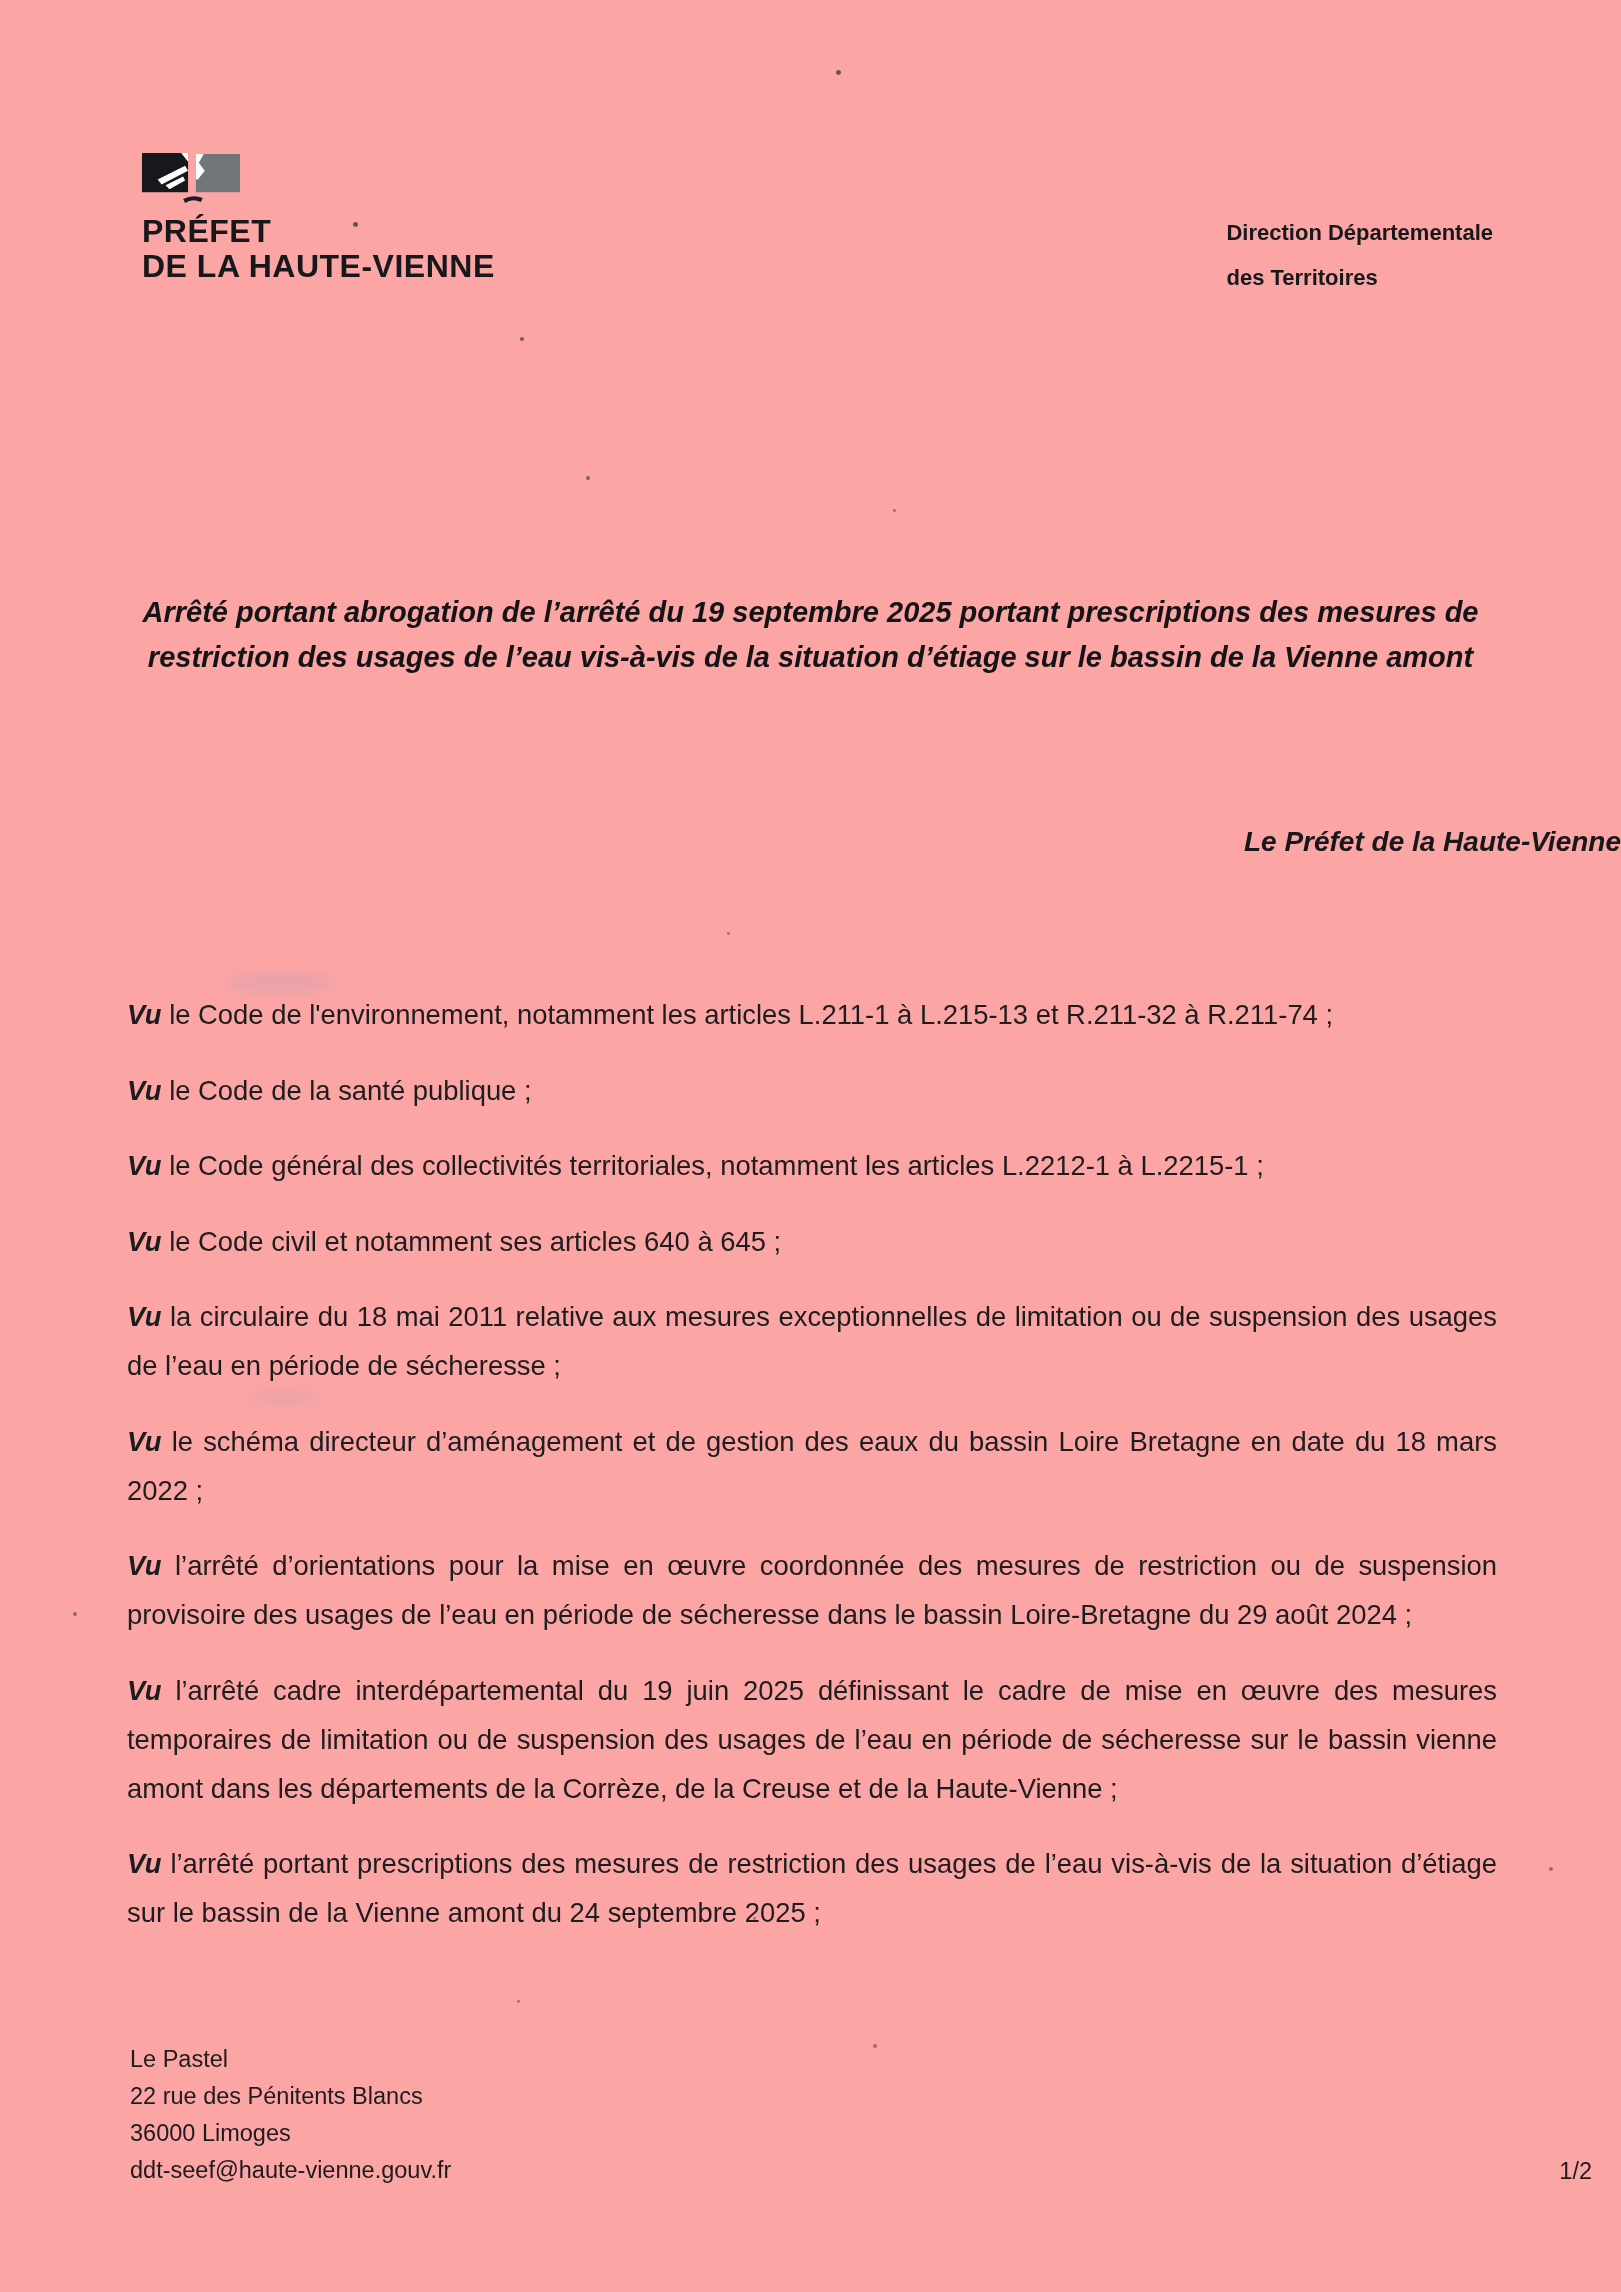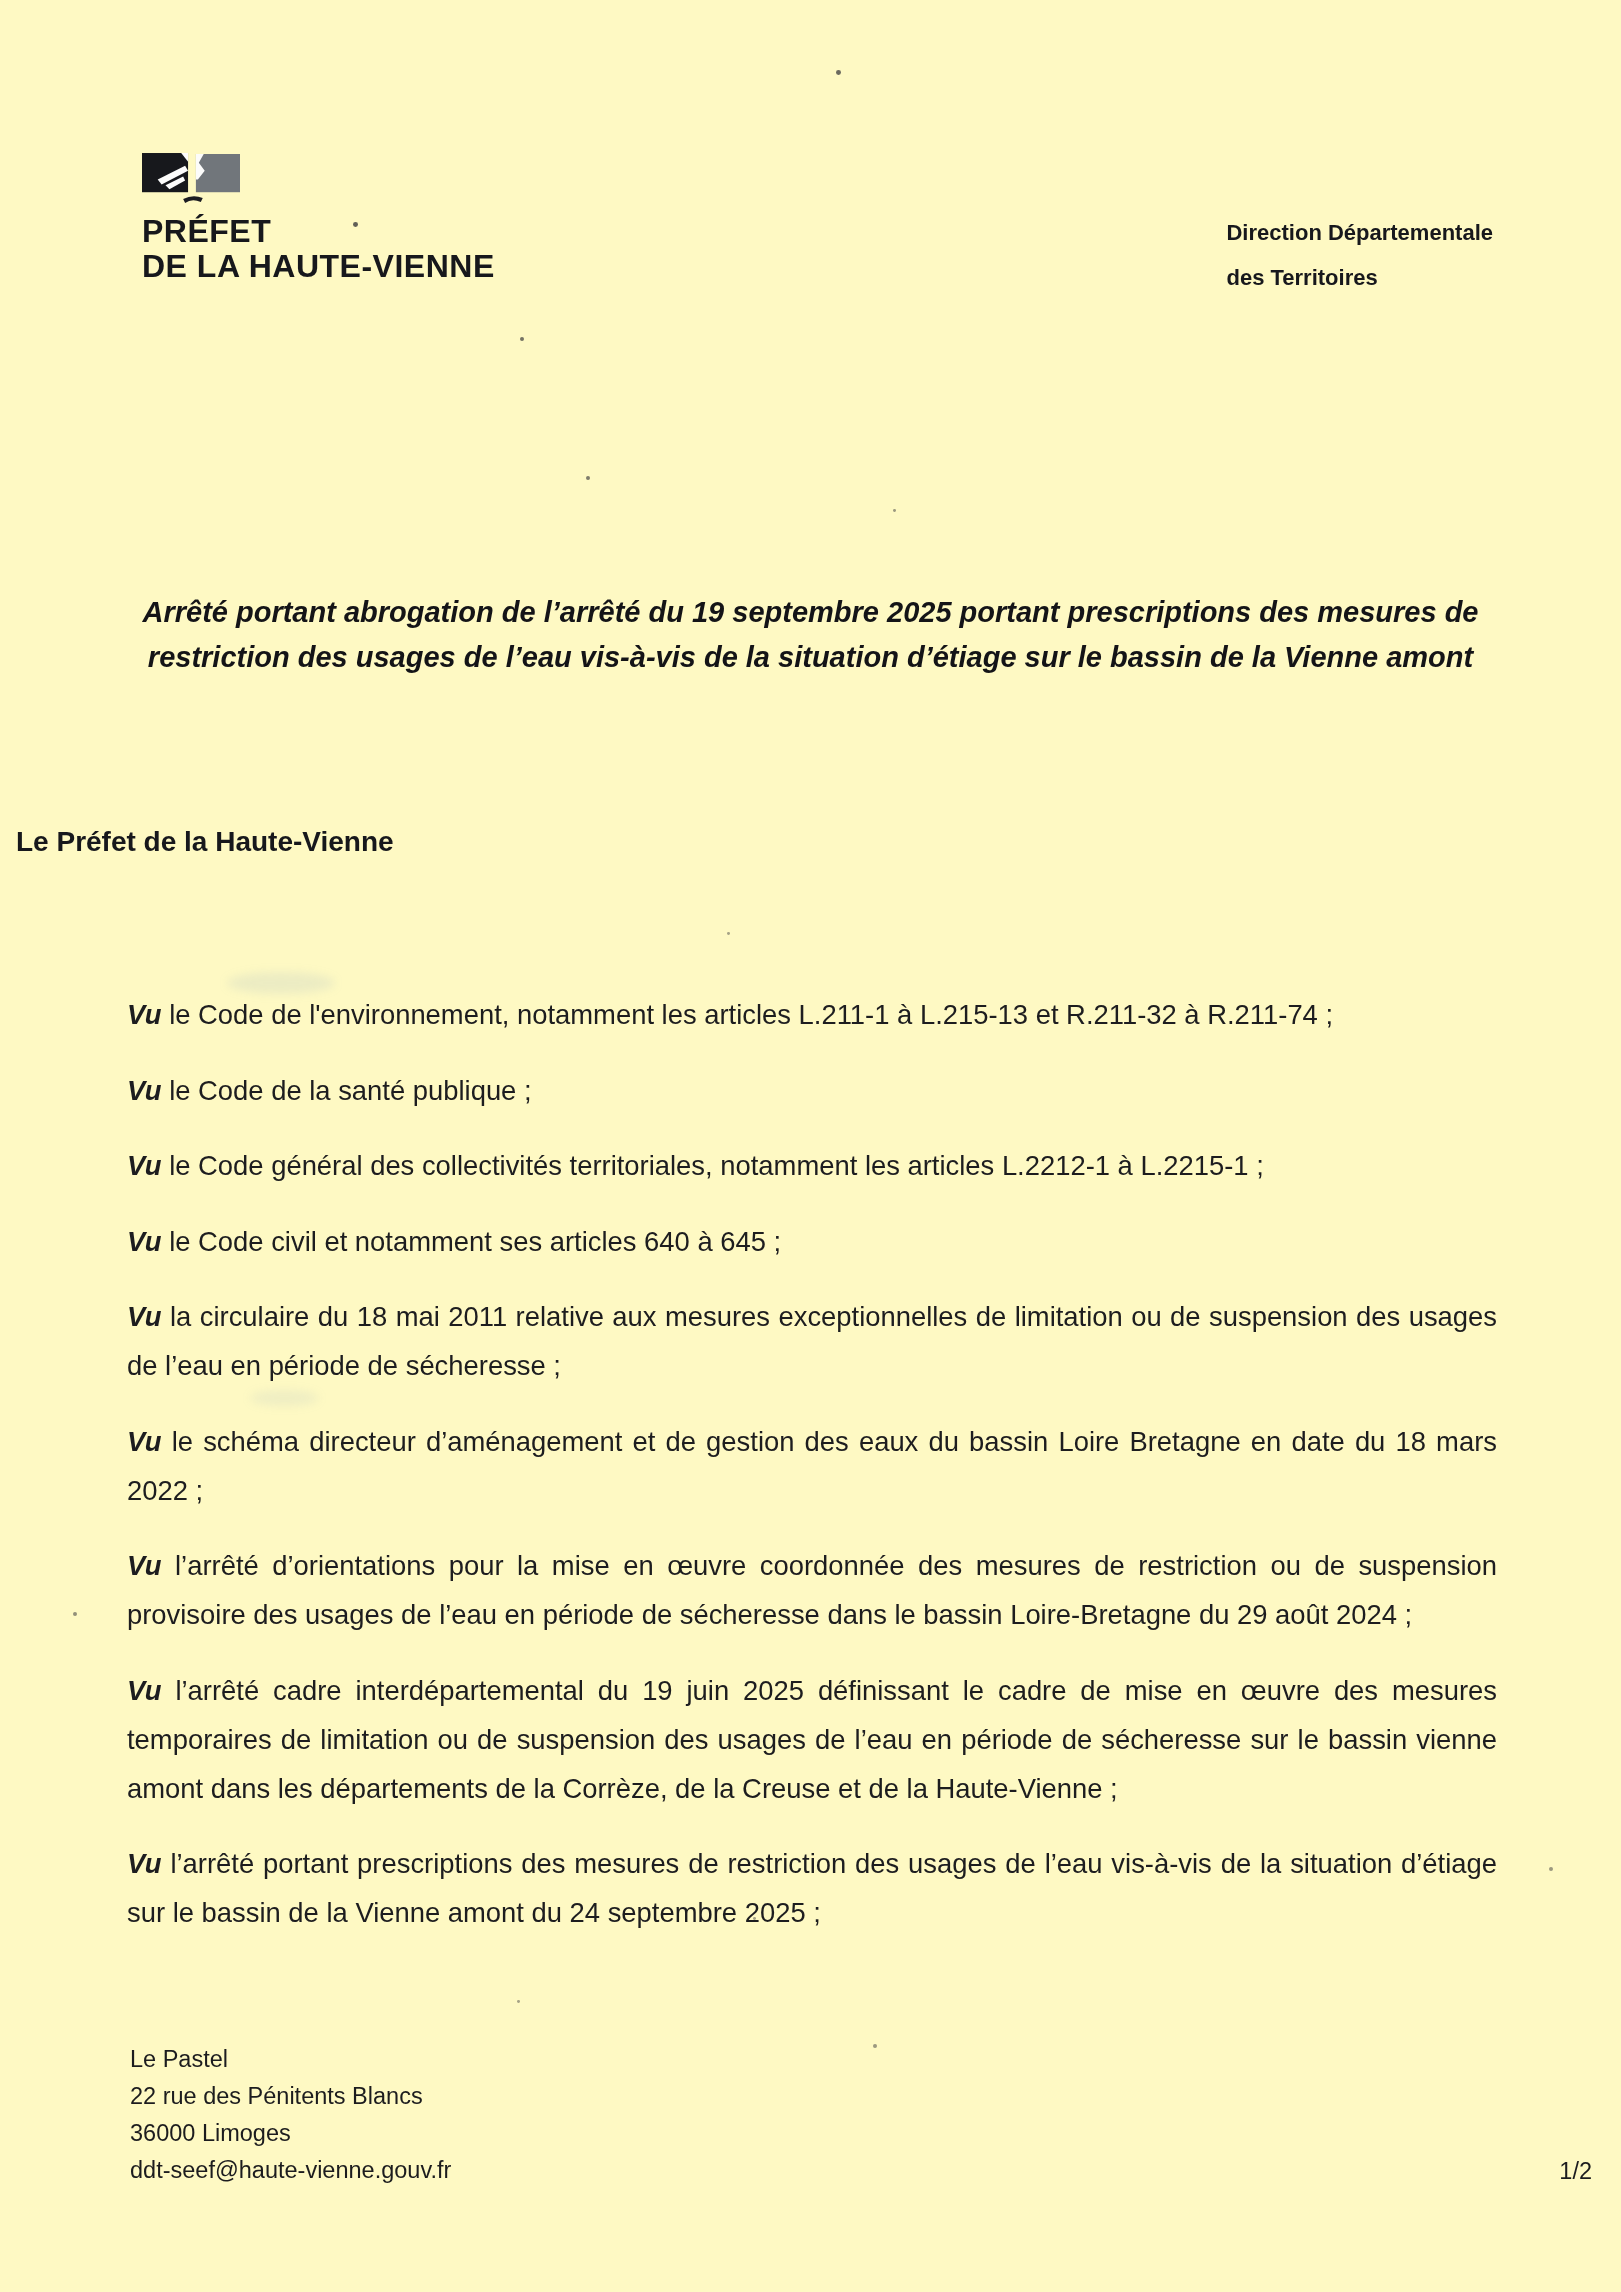--- a/index.html
+++ b/index.html
@@ -1,20 +1,20 @@
 <!DOCTYPE html>
 <html><head>
 <meta charset="utf-8">
 <style>
   html,body{margin:0;padding:0;background:#e8e8e8;}
   .page{
     position:relative;
     width:1621px;height:2293px;
     margin:0 auto;
-    background:#fef9c3;
+    background:#fca5a5;
     overflow:hidden;
     color:#1d1d1f;
     font-family:"Liberation Sans", sans-serif;
   }
   
   .gov-block{position:absolute;left:142px;top:153px;}
   .gov-logo{display:block;}
   .gov-line1{
     margin-top:9.8px;
     font-size:32px;font-weight:bold;color:#17181c;
@@ -36,23 +36,23 @@
     line-height:45px;color:#17181c;
   }
   
   .decree-title{
     position:absolute;left:118px;right:118px;top:590px;
     text-align:center;
     font-size:29px;font-weight:bold;font-style:italic;
     line-height:45px;color:#141417;
   }
   .issuer{
-    position:absolute;left:16px;right:0;top:826px;
-    text-align:left;
-    font-size:28px;font-weight:bold;
+    position:absolute;left:0;right:0;top:826px;
+    text-align:right;
+    font-size:28px;font-weight:bold;font-style:italic;
     color:#17181c;
   }
   
   .body-text{
     position:absolute;left:127px;top:990px;width:1370px;
   }
   .body-text p{
     margin:0 0 26.5px 0;
     font-size:27.4px;line-height:49px;
     text-align:justify;color:#1d1d1f;

